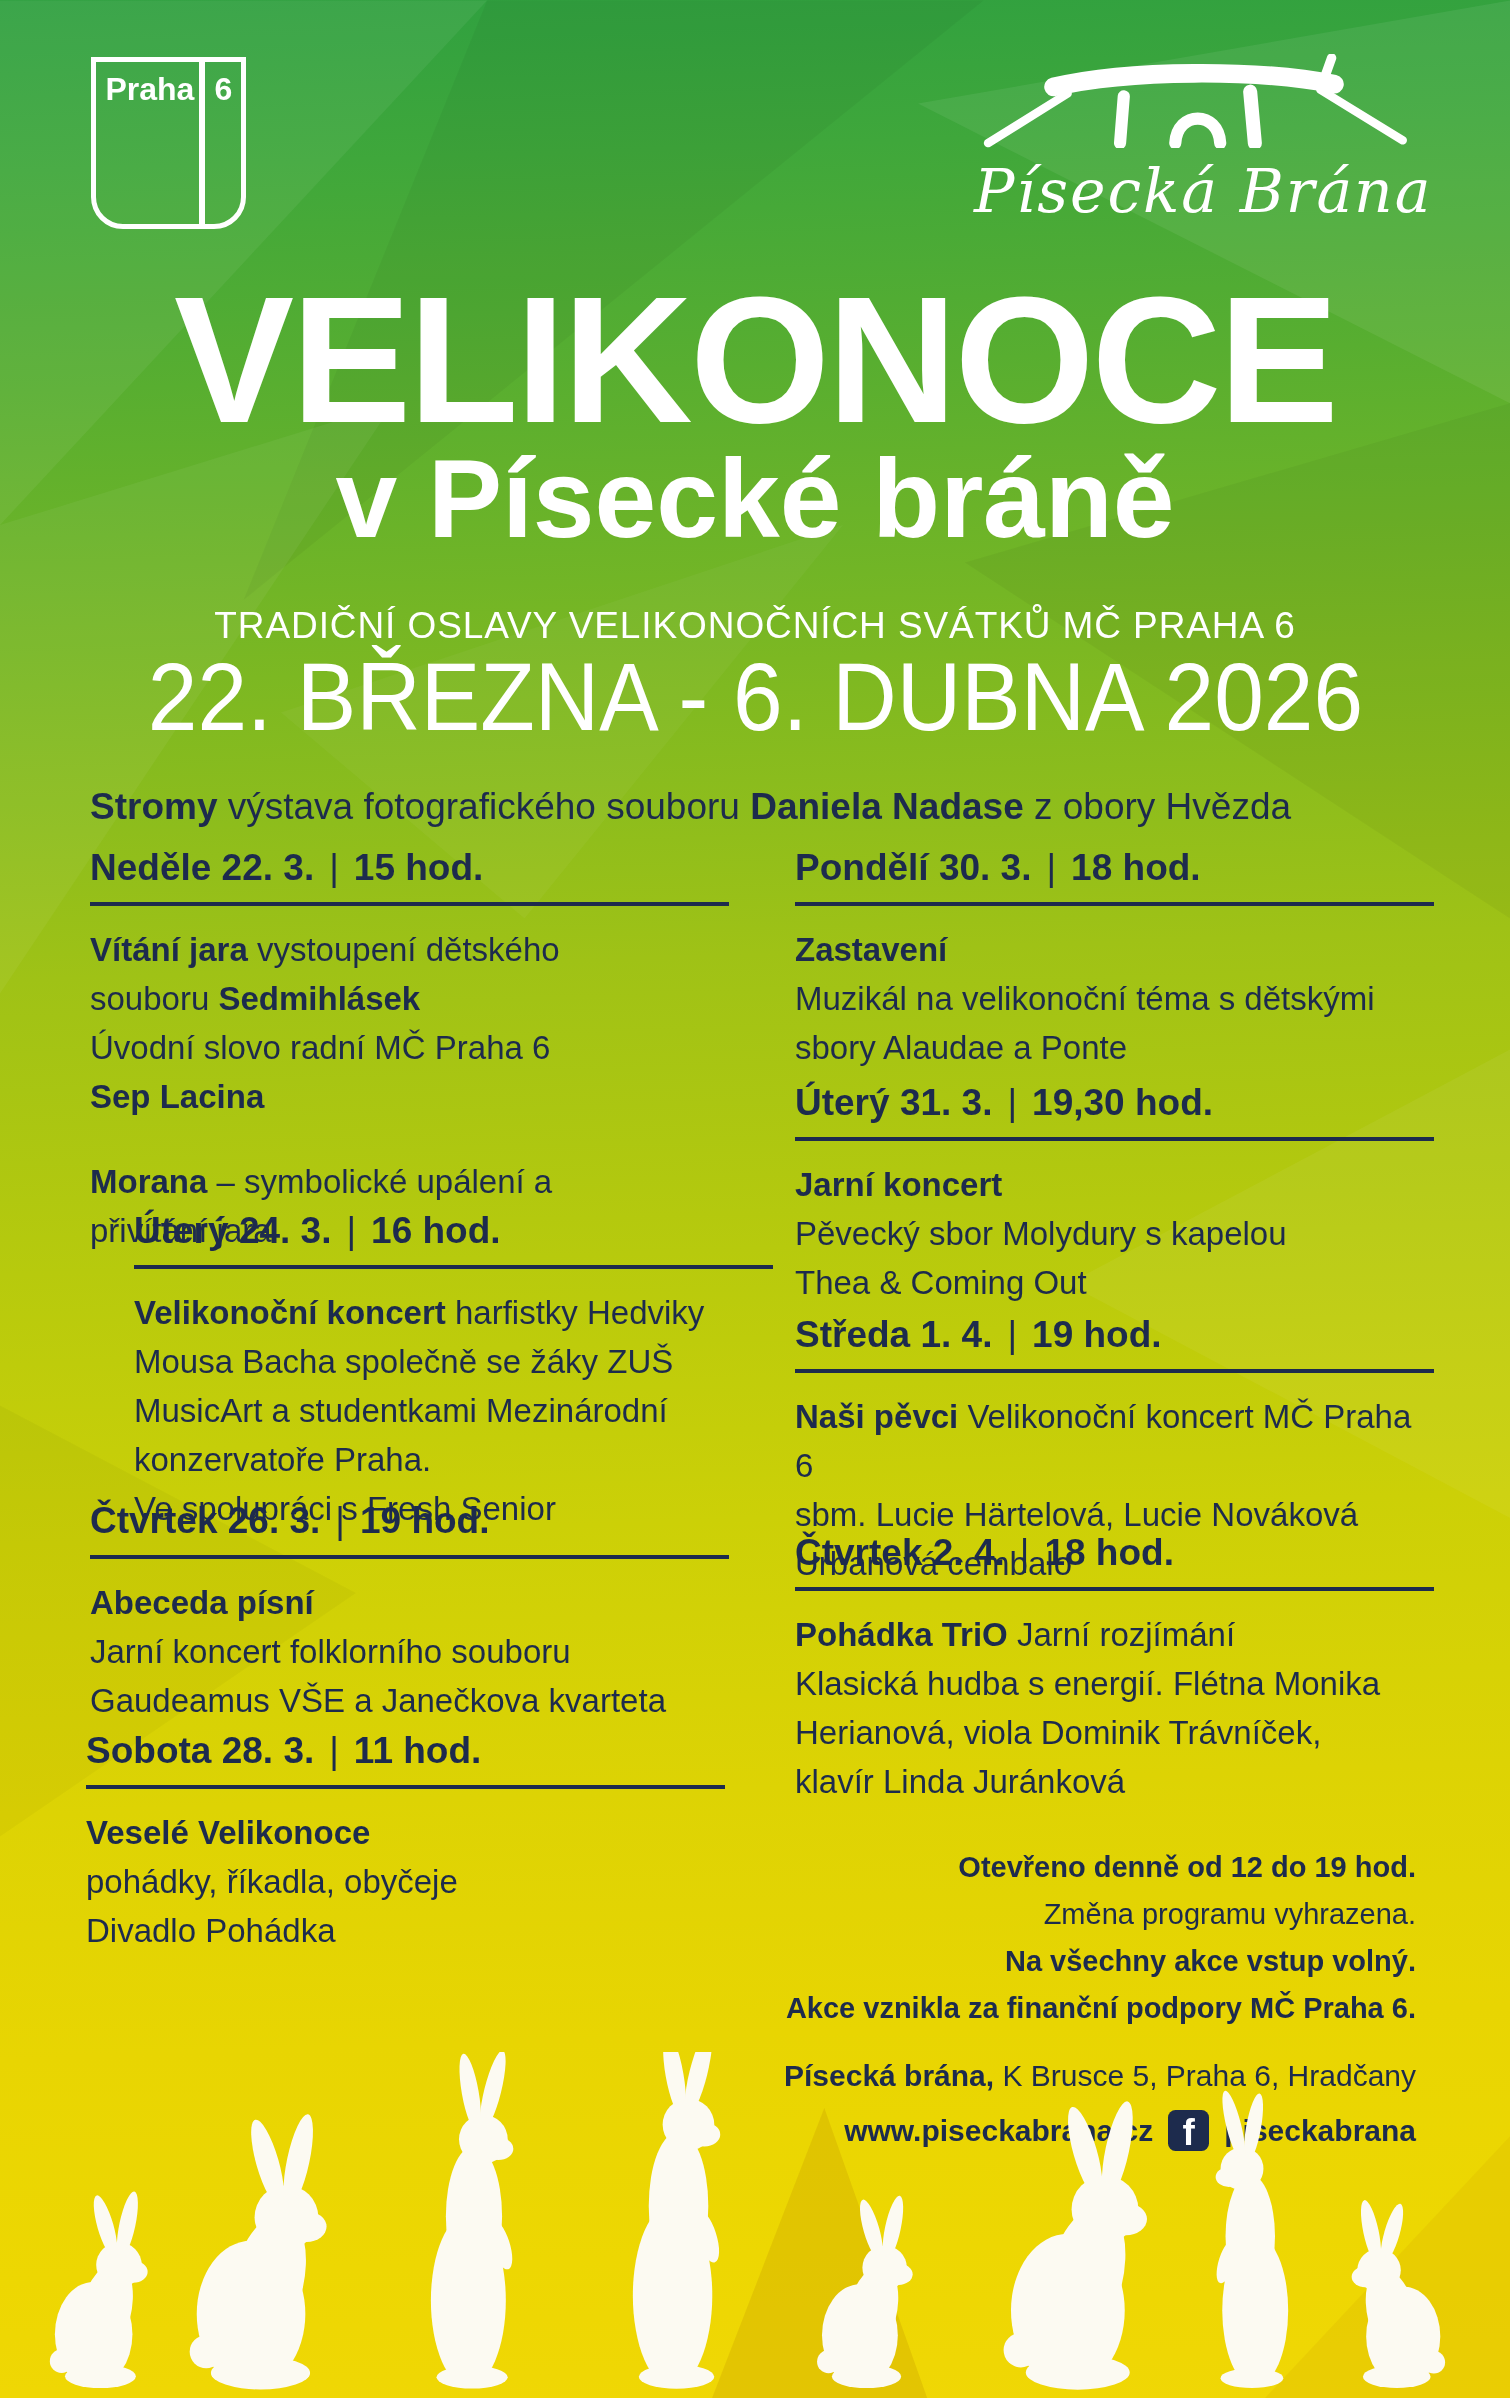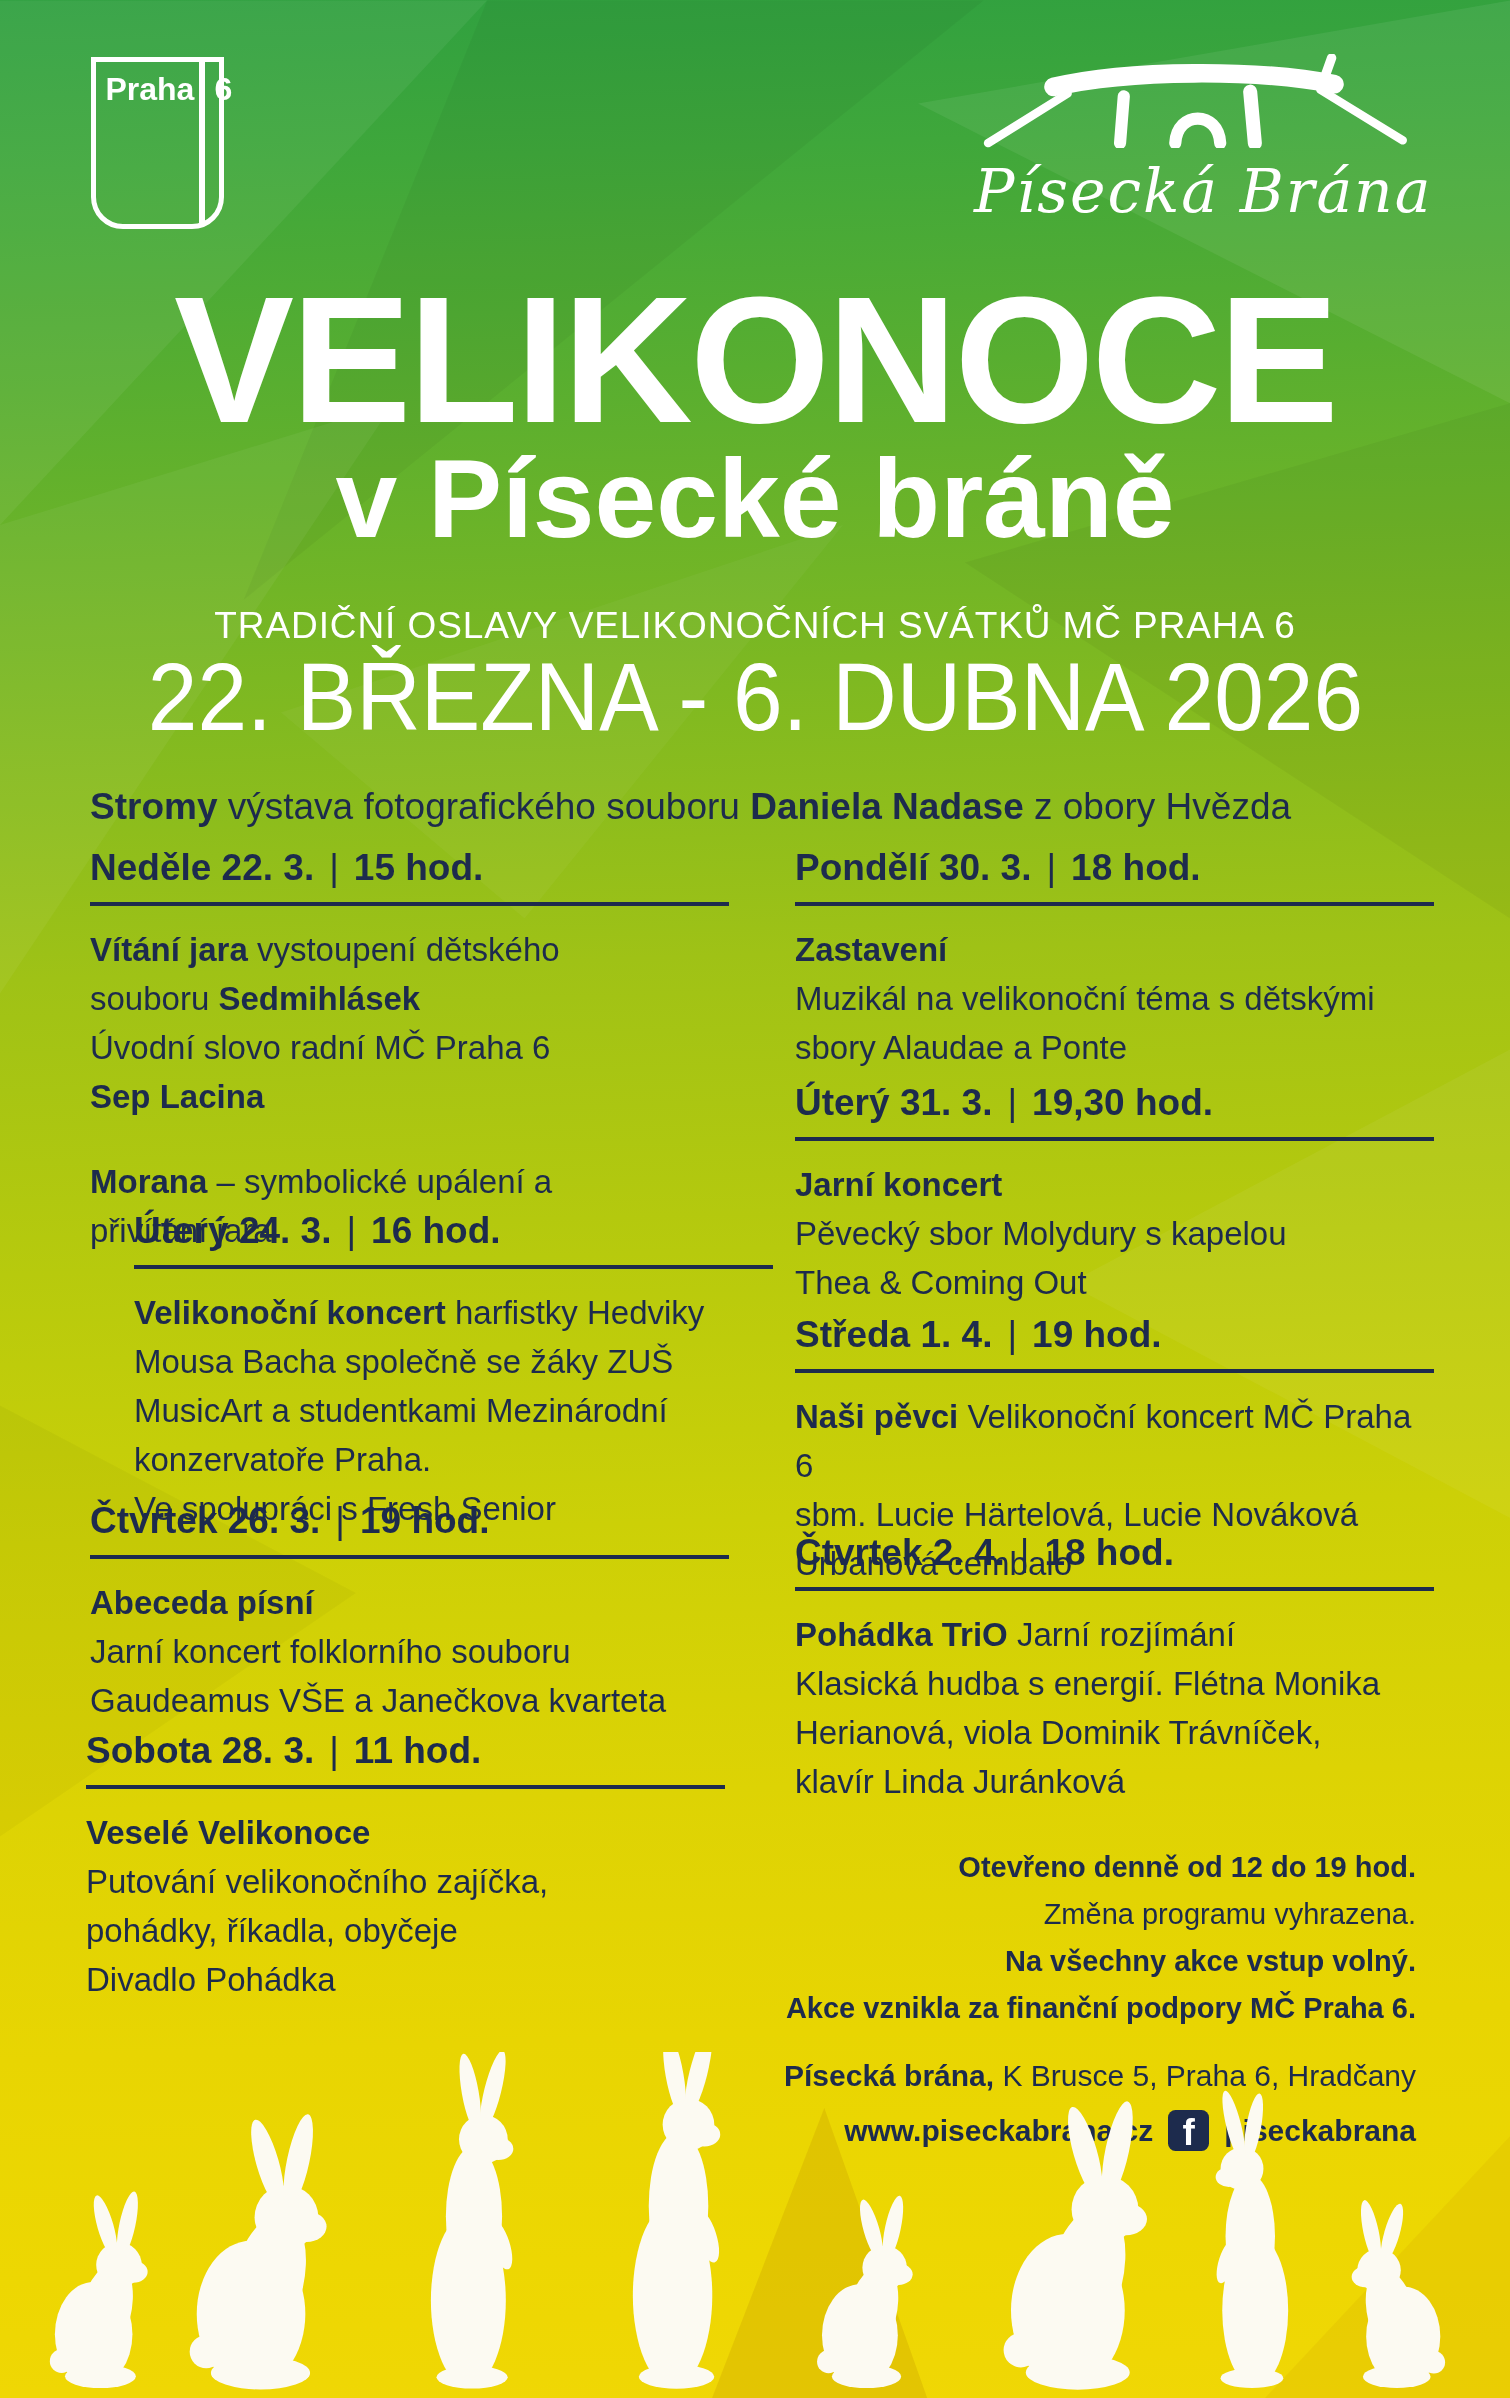--- a/index.html
+++ b/index.html
@@ -8,21 +8,21 @@
     font-family:"Liberation Sans","DejaVu Sans",sans-serif;
     color:#1D2B4D;
     background:linear-gradient(178deg,
       #2FA040 0%, #3FA73B 7%, #58AE30 16%, #7CB822 28%,
       #9FC216 40%, #B7CA0D 52%, #CCD007 63%, #DDD304 74%,
       #E8D502 84%, #EDD702 93%, #F0D705 100%);
   }
   .facets{position:absolute;inset:0;pointer-events:none;}
   .b{font-weight:bold;}
   
-  .badge{position:absolute;left:91px;top:57px;width:133px;height:172px;
+  .badge{position:absolute;left:91px;top:57px;width:155px;height:172px;
     border:5.6px solid #fff;border-radius:0 0 32px 32px;box-sizing:border-box;}
   .badge .divider{position:absolute;top:0;bottom:0;left:103px;width:5.6px;background:#fff;}
   .badge .plabel{position:absolute;left:9.4px;top:9.4px;font-size:32px;font-weight:bold;color:#fff;letter-spacing:0;}
   .badge .pnum{position:absolute;left:111px;top:9.4px;width:33px;text-align:center;font-size:32px;font-weight:bold;color:#fff;}
   
   .brand{position:absolute;left:974px;top:54px;width:440px;text-align:center;}
   .brand svg{display:block;}
   .brand .brand-text{margin-top:7.5px;font-family:"DejaVu Serif","Liberation Serif",serif;
     font-style:italic;font-size:60px;color:#fff;letter-spacing:1.9px;white-space:nowrap;}
   
@@ -132,21 +132,20 @@
           <span class="line"><span class="b">Abeceda písní</span></span>
           <span class="line"><span>Jarní koncert folklorního souboru</span></span>
           <span class="line"><span>Gaudeamus VŠE a Janečkova kvarteta</span></span>
         </p>
       </section>
       <section class="event" style="left: 86px; top: 1729px;">
         <h3><span>Sobota 28. 3.</span><span class="sep">|</span><span>11 hod.</span></h3>
         <div class="rule"></div>
         <p>
           <span class="line"><span class="b">Veselé Velikonoce</span></span>
-          <span class="line"><span>Putování velikonočního zajíčka,</span></span>
           <span class="line"><span>pohádky, říkadla, obyčeje</span></span>
           <span class="line"><span>Divadlo Pohádka</span></span>
         </p>
       </section>
     </div>
   <div id="col-right">
       <section class="event" style="left: 795px; top: 846px;">
         <h3><span>Pondělí 30. 3.</span><span class="sep">|</span><span>18 hod.</span></h3>
         <div class="rule"></div>
         <p>

